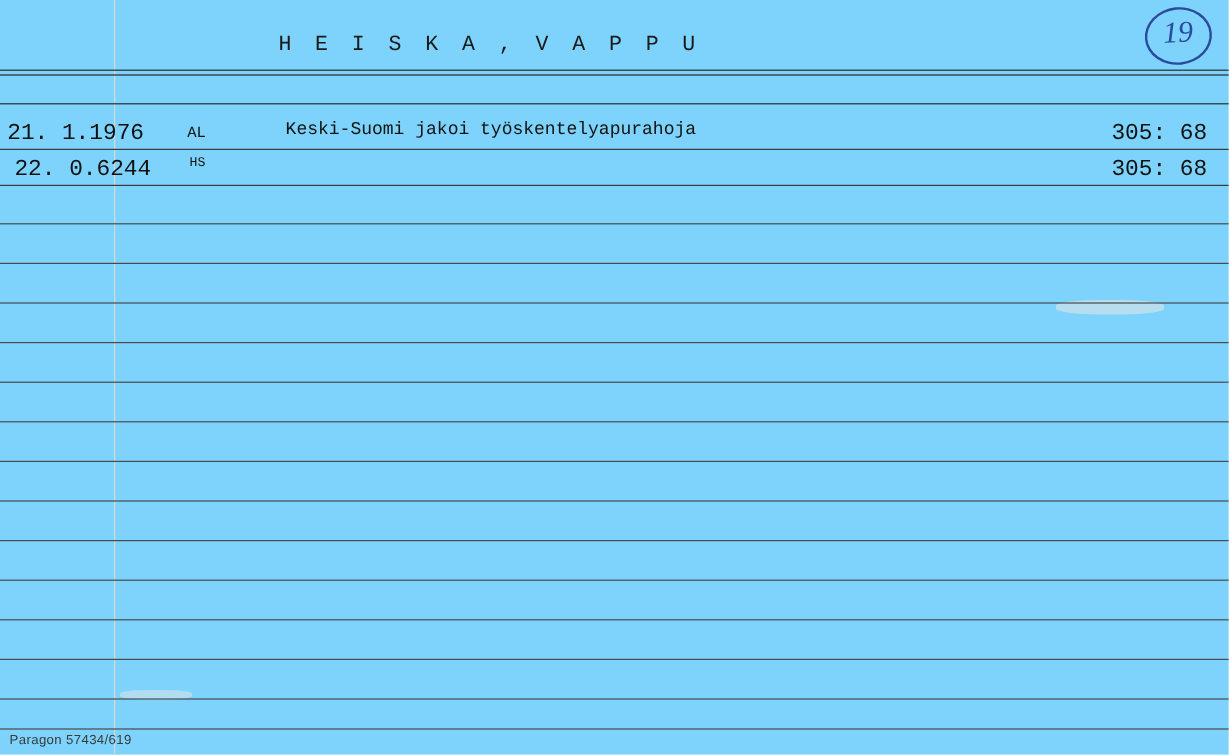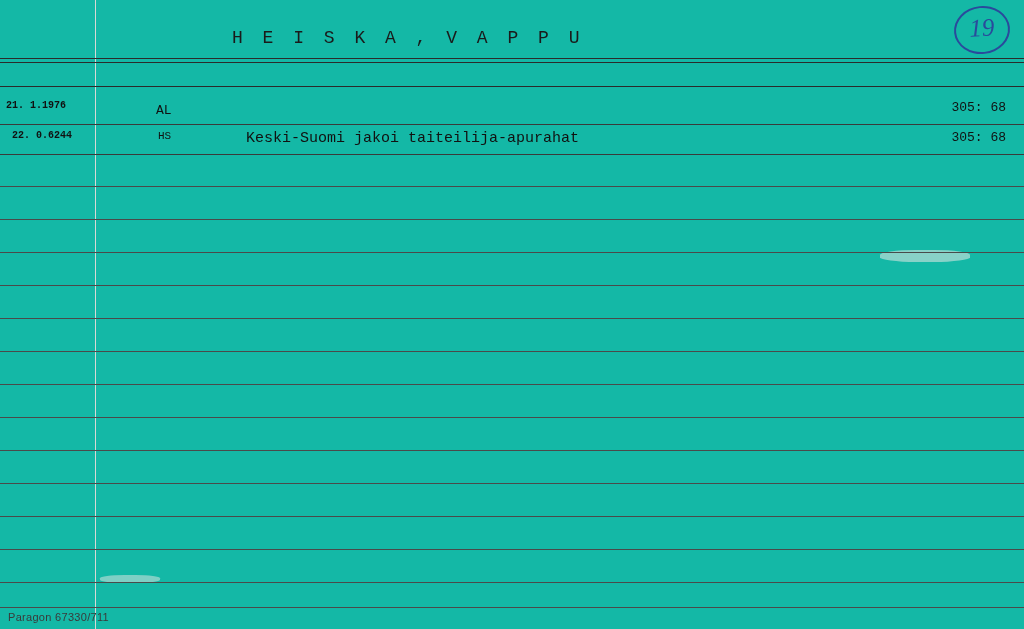--- a/index.html
+++ b/index.html
@@ -15,21 +15,21 @@
     font-family: "Liberation Mono", monospace;
     color: #111111;
   }
 
   
   .card {
     position: absolute;
     left: 0; top: 0;
     width: 1024px;
     height: 629px;
-    background: #14b8a6;
+    background: #7dd3fc;
   }
 
   
   .left-margin-line {
     position: absolute;
     left: 95px;
     top: 0;
     width: 1px;
     height: 629px;
     background: #d8d8d4;
@@ -91,39 +91,38 @@
     left: 0;
     width: 1024px;
     height: 31px;
     font-size: 15px;
     white-space: nowrap;
   }
   .entry .date {
     position: absolute;
     left: 6px;
     top: 4px;
-    font-size: 10px;
-    font-weight: bold;
+    font-size: 19px;
   }
   .entry .src {
     position: absolute;
     top: 7px;
     font-size: 13px;
     margin-left: 32px;
   }
   .entry .title {
     position: absolute;
     top: 4px;
     font-size: 15px;
   }
   .entry .ref {
     position: absolute;
     right: 18px;
     top: 4px;
-    font-size: 13px;
+    font-size: 19px;
   }
 
   
   .footer {
     position: absolute;
     left: 8px;
     bottom: 6px;
     font-family: "Liberation Sans", sans-serif;
     font-size: 11px;
     color: #3a3a3a;
@@ -153,42 +152,42 @@
     <span>19</span>
   </div>
 
   <div class="rule rule-top-1"></div>
   <div class="rule rule-top-2"></div>
   <div class="rule rule-head-3"></div>
 
   <div class="entry" style="top:96px;">
     <span class="date">21. 1.1976</span>
     <span class="src" style="left:124px;">AL</span>
+    <span class="title" style="left:238px;">Keski-Suomi jakoi työskentelyapurahoja</span>
     <span class="ref">305: 68</span>
   </div>
   <div class="rule thin" style="top:124px;"></div>
 
   <div class="entry" style="top:126px;">
     <span class="date" style="left:12px;">22. 0.6244</span>
     <span class="src" style="left:126px; font-size:11px; top:4px;">HS</span>
-    <span class="title" style="left:246px;">Keski-Suomi jakoi taiteilija-apurahat</span>
     <span class="ref">305: 68</span>
   </div>
   <div class="rule thin" style="top:154px;"></div>
 
   <div class="rule light" style="top:186px;"></div>
   <div class="rule light" style="top:219px;"></div>
   <div class="rule light" style="top:252px;"></div>
   <div class="rule light" style="top:285px;"></div>
   <div class="rule light" style="top:318px;"></div>
   <div class="rule light" style="top:351px;"></div>
   <div class="rule light" style="top:384px;"></div>
   <div class="rule light" style="top:417px;"></div>
   <div class="rule light" style="top:450px;"></div>
   <div class="rule light" style="top:483px;"></div>
   <div class="rule light" style="top:516px;"></div>
   <div class="rule light" style="top:549px;"></div>
   <div class="rule light" style="top:582px;"></div>
   <div class="rule light" style="top:607px;"></div>
 
-  <div class="footer">Paragon 67330/711</div>
+  <div class="footer">Paragon 57434/619</div>
 
 </div>
 
 </body></html>

